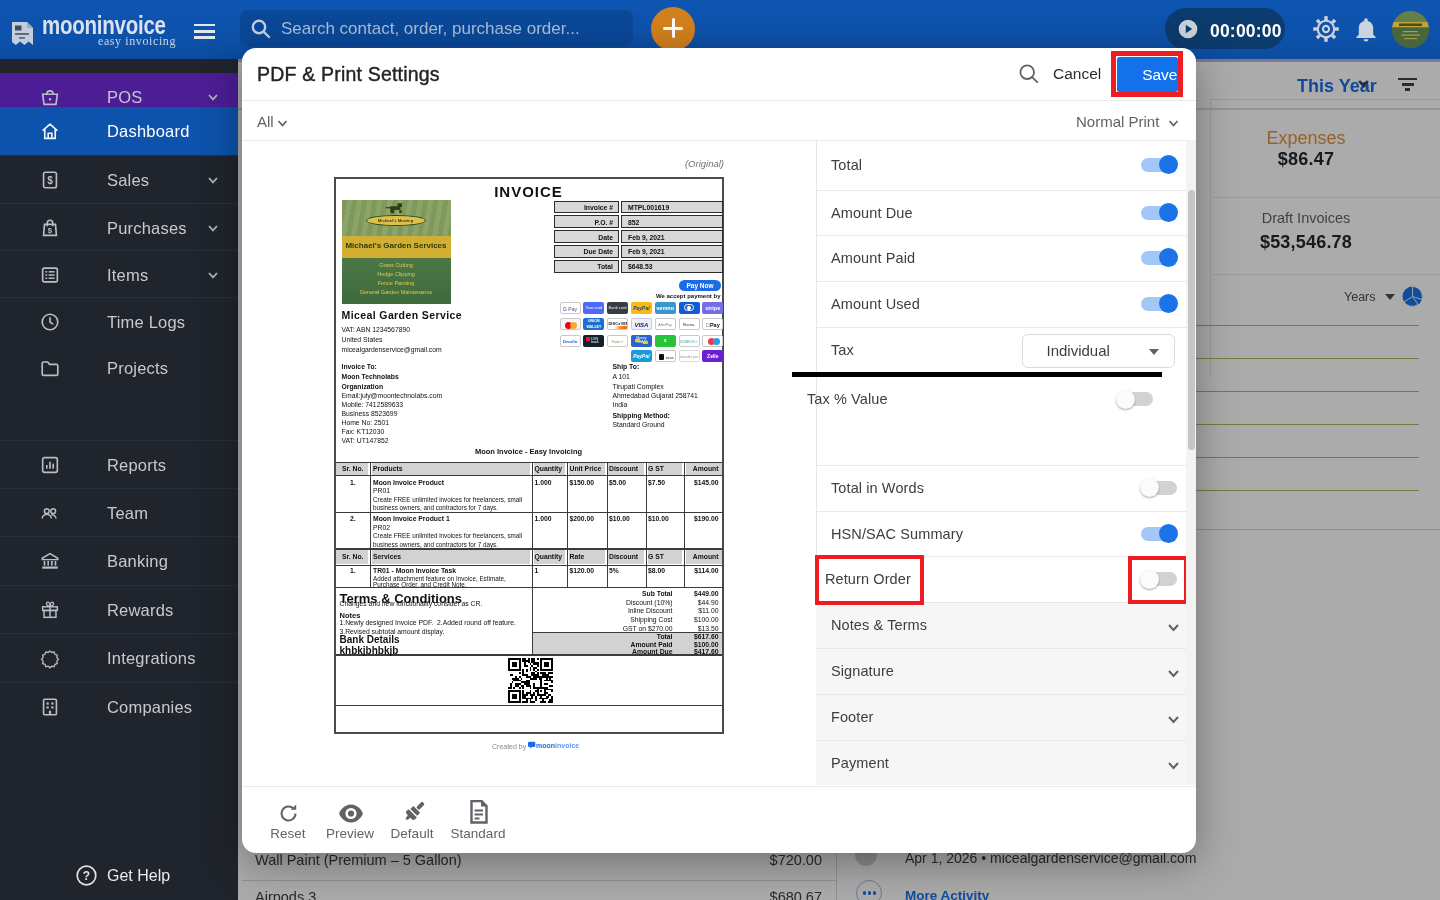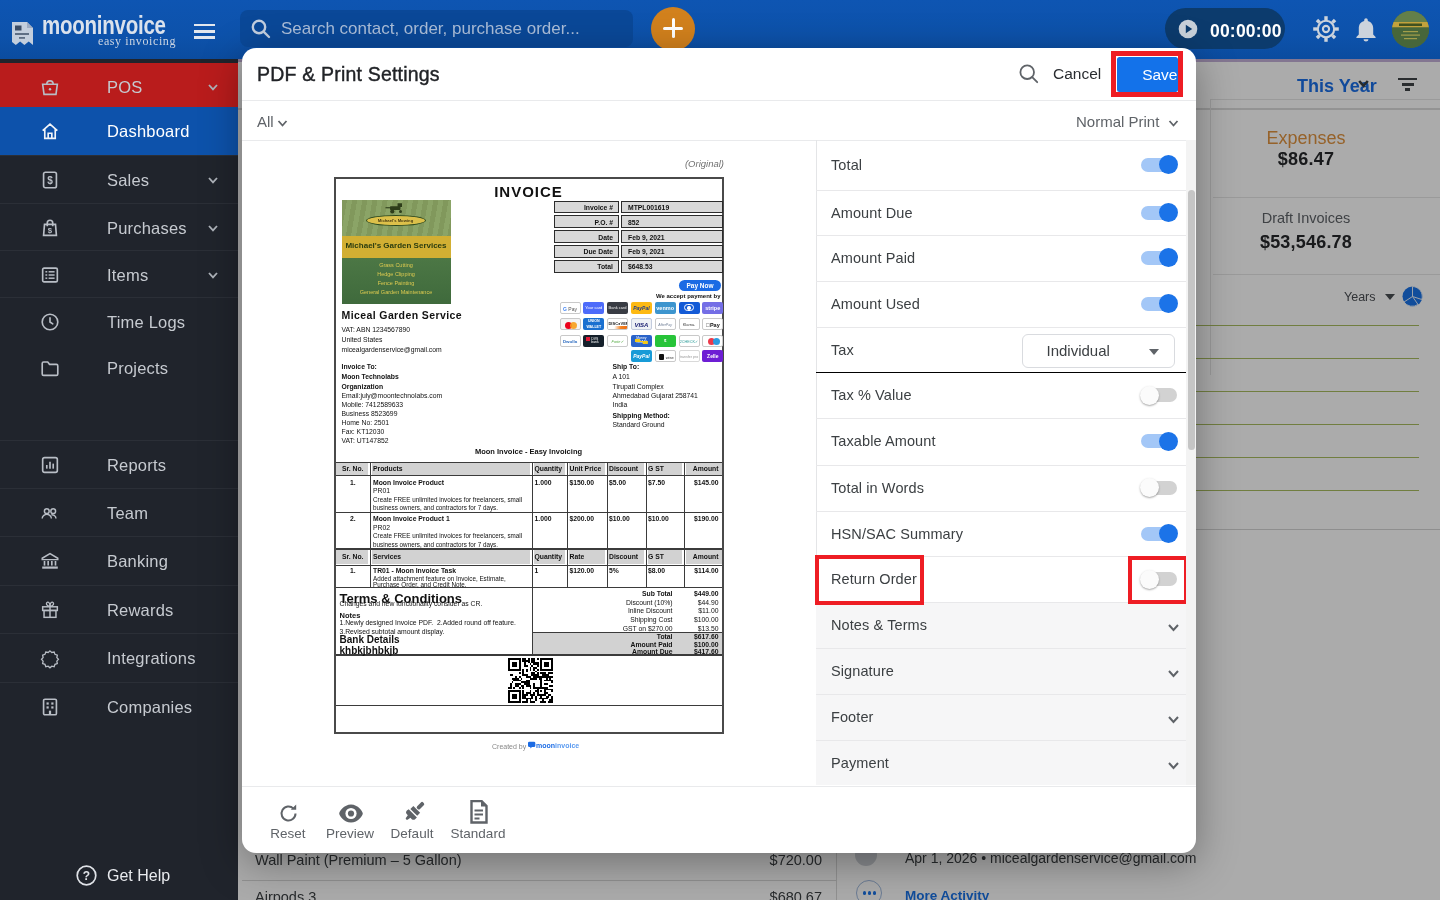--- a/index.html
+++ b/index.html
@@ -158,21 +158,21 @@
         <rect y="11" width="37" height="5.5" fill="#c2a23c"></rect>
         <rect x="7" y="12.5" width="23" height="2.5" fill="#41511f"></rect>
         <rect y="16.5" width="37" height="20.5" fill="#47663a"></rect>
         <rect x="11" y="20" width="15" height="1.2" fill="#b4a84e" opacity="0.85"></rect>
         <rect x="9" y="23.5" width="19" height="1.2" fill="#b4a84e" opacity="0.85"></rect>
         <rect x="12" y="27" width="13" height="1.2" fill="#b4a84e" opacity="0.85"></rect>
       </g>
     </svg>
   </div>
   <div id="sidebar">
-    <div class="srow" style="top:4px;background:#b91c1c">
+    <div class="srow" style="top:14px;background:#4c1d95">
       <svg class="ic" viewBox="0 0 24 24">
           <path fill="none" stroke="#b9bec6" stroke-width="1.8" d="M4 9 h16 l-1.5 11 h-13 z"></path>
           <path fill="none" stroke="#b9bec6" stroke-width="1.8" d="M8.5 9 C8.5 4 15.5 4 15.5 9"></path>
           <circle cx="12" cy="14.5" r="1.3" fill="#b9bec6"></circle>
         </svg>
       <div class="lbl">POS</div>
       <svg class="chev" viewBox="0 0 14 14">
           <path d="M3 5 L7 9.4 L11 5" fill="none" stroke="#aeb3ba" stroke-width="1.8"></path>
         </svg>
     </div>
@@ -340,46 +340,40 @@
       </div>
     <div class="abs" style="left:574px;top:278.6px;width:370px;height:45.7px;border-top:1px solid #e8e8ea">
         <div class="mrow-lbl abs" style="left:15px;top:14px">Tax</div>
       <div class="abs" style="left:205.5px;top:6.4px;width:153px;height:34px;border:1px solid #d9dbdf;border-radius:6px">
         <div class="abs" style="left:24px;top:7px;font-size:15px;color:#3c4043">Individual</div>
         <svg class="abs" style="left:125px;top:13px" width="12" height="8" viewBox="0 0 12 8">
             <path d="M1 1 L6 7 L11 1 Z" fill="#5f6368"></path>
           </svg>
       </div>
     </div>
-    <div class="abs" style="left:574px;top:324.3px;width:370px;height:45.7px;border-top:1px solid #000000">
+    <div class="abs" style="left:550px;top:324.3px;width:370px;height:45.7px;border-top:5px solid #000000">
         <div class="mrow-lbl abs" style="left:15px;top:14px">Tax % Value</div>
         <div class="tg off abs" style="left:325px;top:15px">
-          <div class="knob"></div>
-        </div>
-      </div>
-    <div class="abs" style="left:574px;top:370px;width:370px;height:46.5px;border-top:1px solid #e8e8ea">
-        <div class="mrow-lbl abs" style="left:15px;top:14px">Taxable Amount</div>
-        <div class="tg on abs" style="left:325px;top:15px">
           <div class="knob"></div>
         </div>
       </div>
     <div class="abs" style="left:574px;top:416.5px;width:370px;height:46px;border-top:1px solid #e8e8ea">
         <div class="mrow-lbl abs" style="left:15px;top:14px">Total in Words</div>
         <div class="tg off abs" style="left:325px;top:15px">
           <div class="knob"></div>
         </div>
       </div>
     <div class="abs" style="left:574px;top:462.5px;width:370px;height:45.5px;border-top:1px solid #e8e8ea">
         <div class="mrow-lbl abs" style="left:15px;top:14px">HSN/SAC Summary</div>
         <div class="tg on abs" style="left:325px;top:15px">
           <div class="knob"></div>
         </div>
       </div>
     <div class="abs" style="left:574px;top:508px;width:370px;height:46px;border-top:1px solid #e8e8ea">
-        <div class="mrow-lbl abs" style="left:15px;top:14px">Return Order</div>
+        <div class="mrow-lbl abs" style="left:9px;top:14px">Return Order</div>
         <div class="tg off abs" style="left:325px;top:15px">
           <div class="knob"></div>
         </div>
       </div>
     <div class="abs" style="left:574px;top:554px;width:370px;height:46px;background:#f6f6f7;border-top:1px solid #e8e8ea">
         <div class="mrow-lbl abs" style="left:15px;top:14px">Notes &amp; Terms</div>
         <svg class="abs" style="left:350px;top:17px" width="15" height="15" viewBox="0 0 15 15">
           <path d="M3 5 L7.5 10 L12 5" class="chevD"></path>
         </svg>
       </div>

